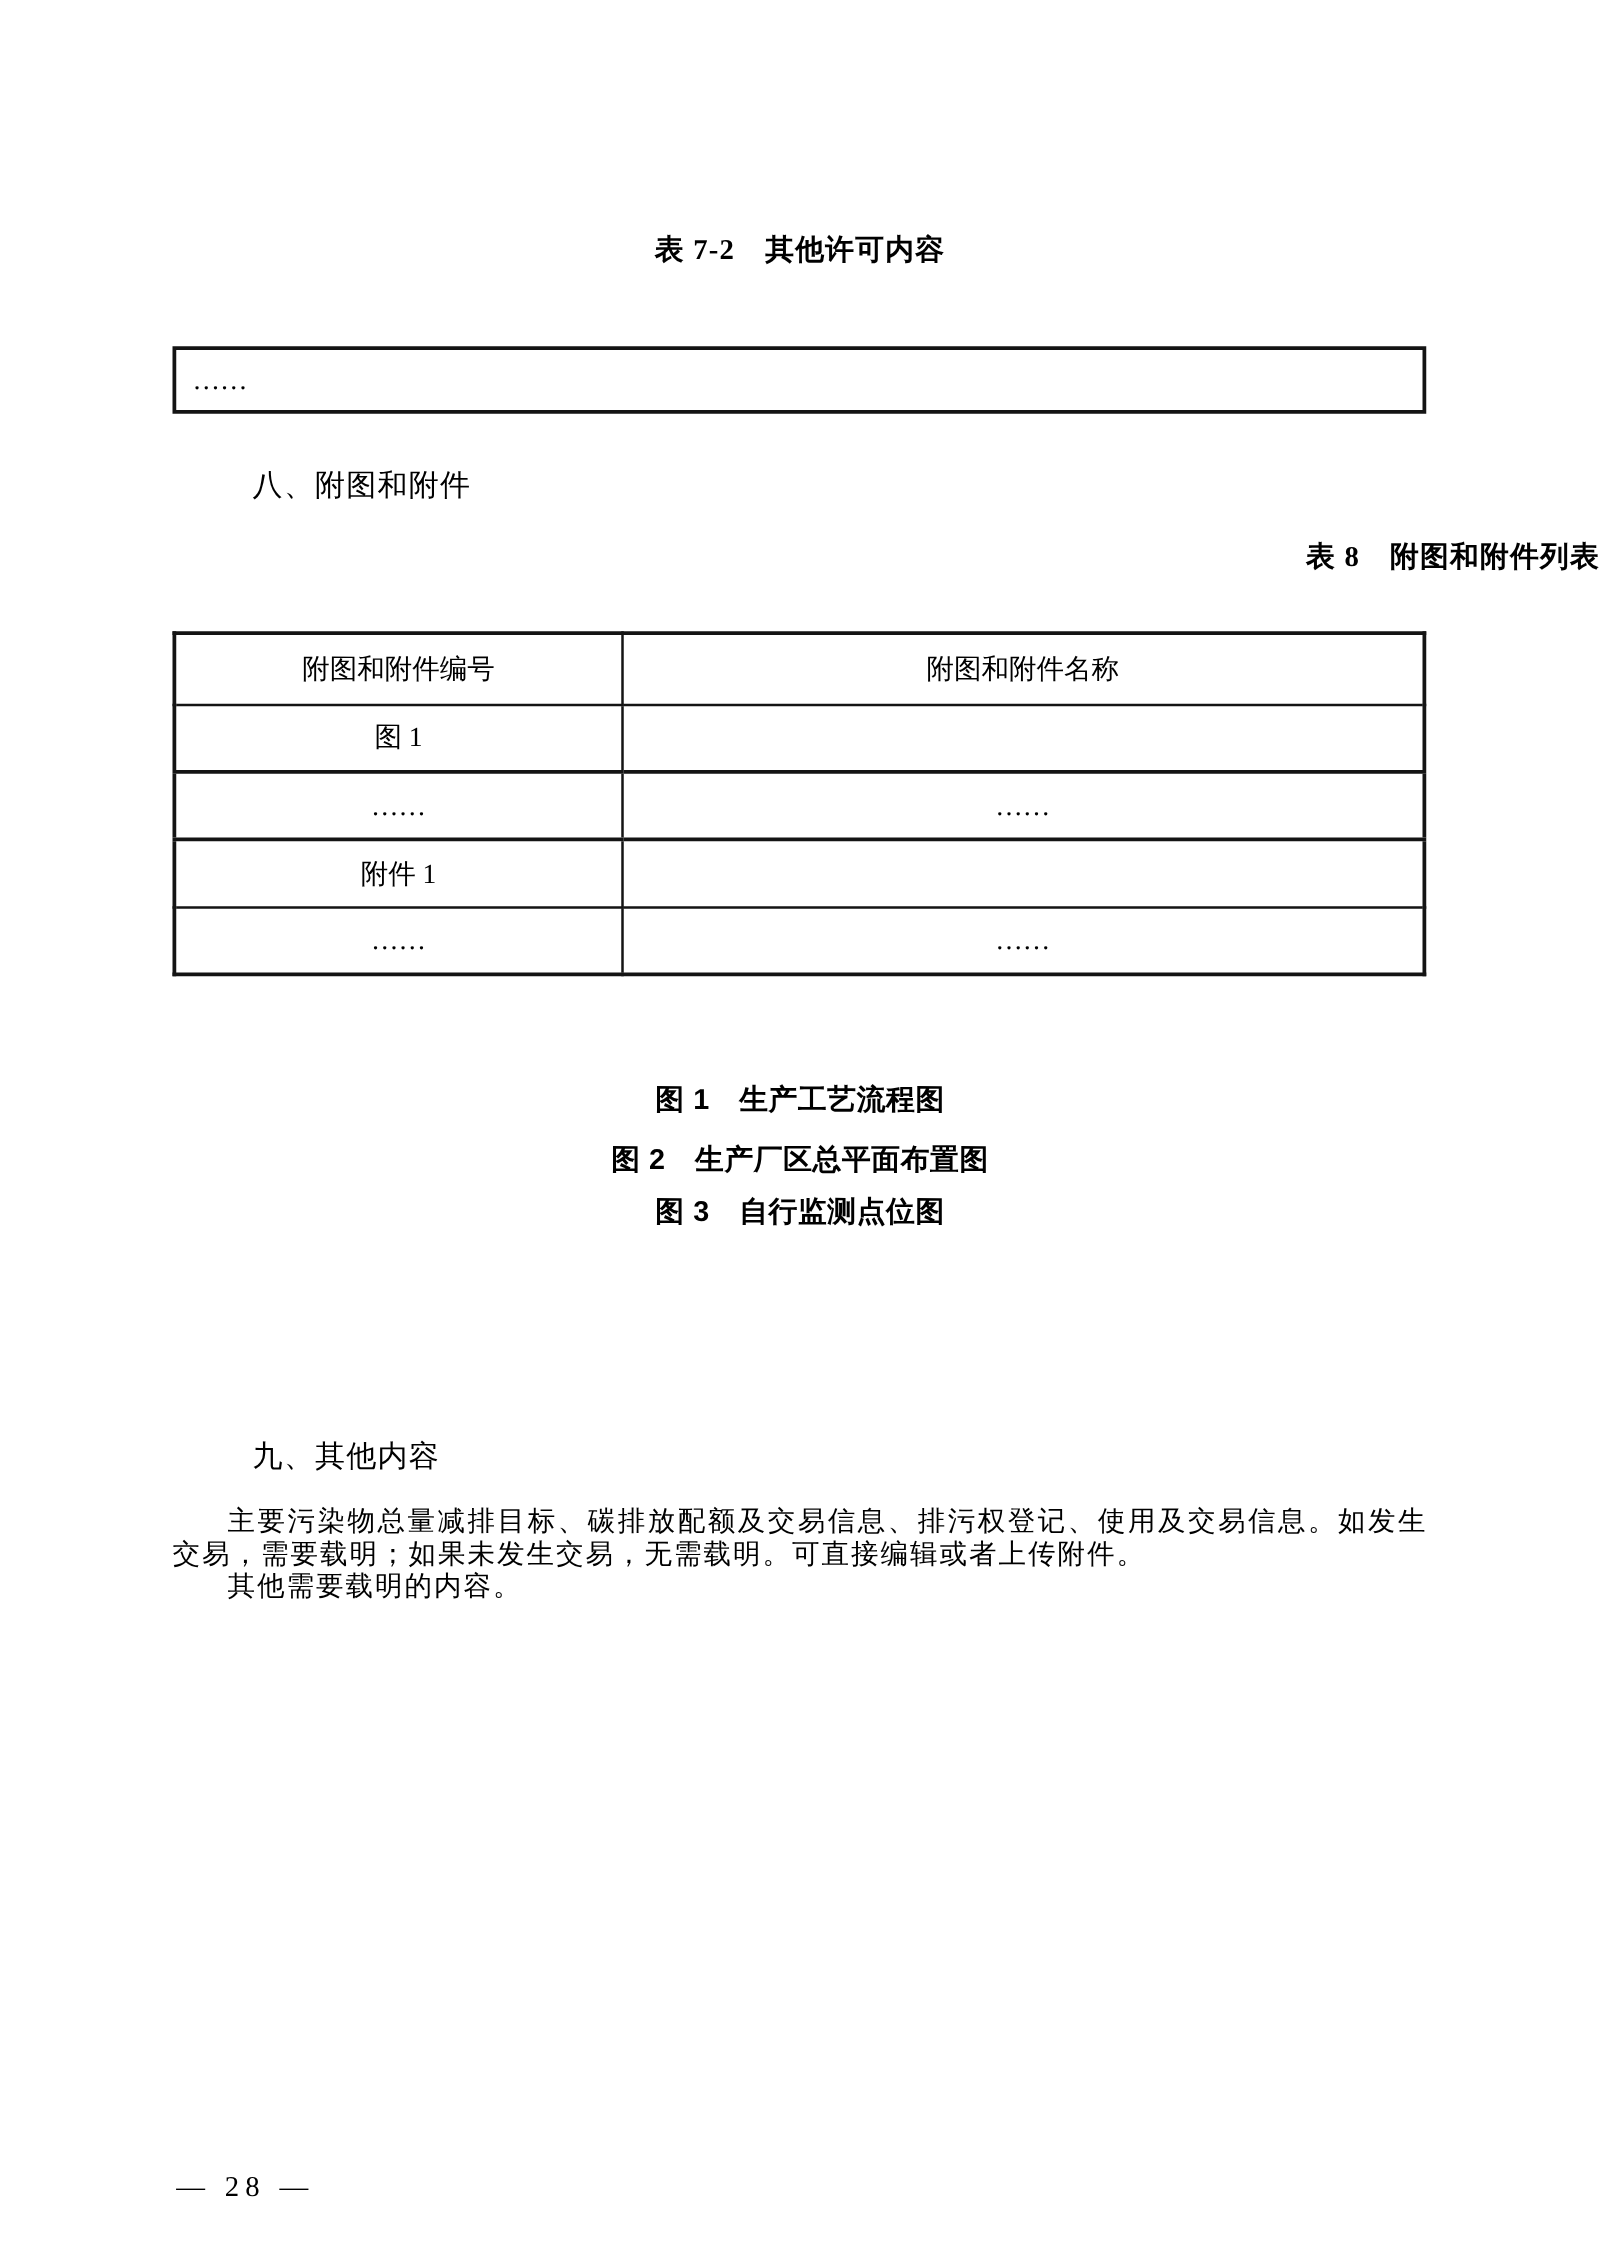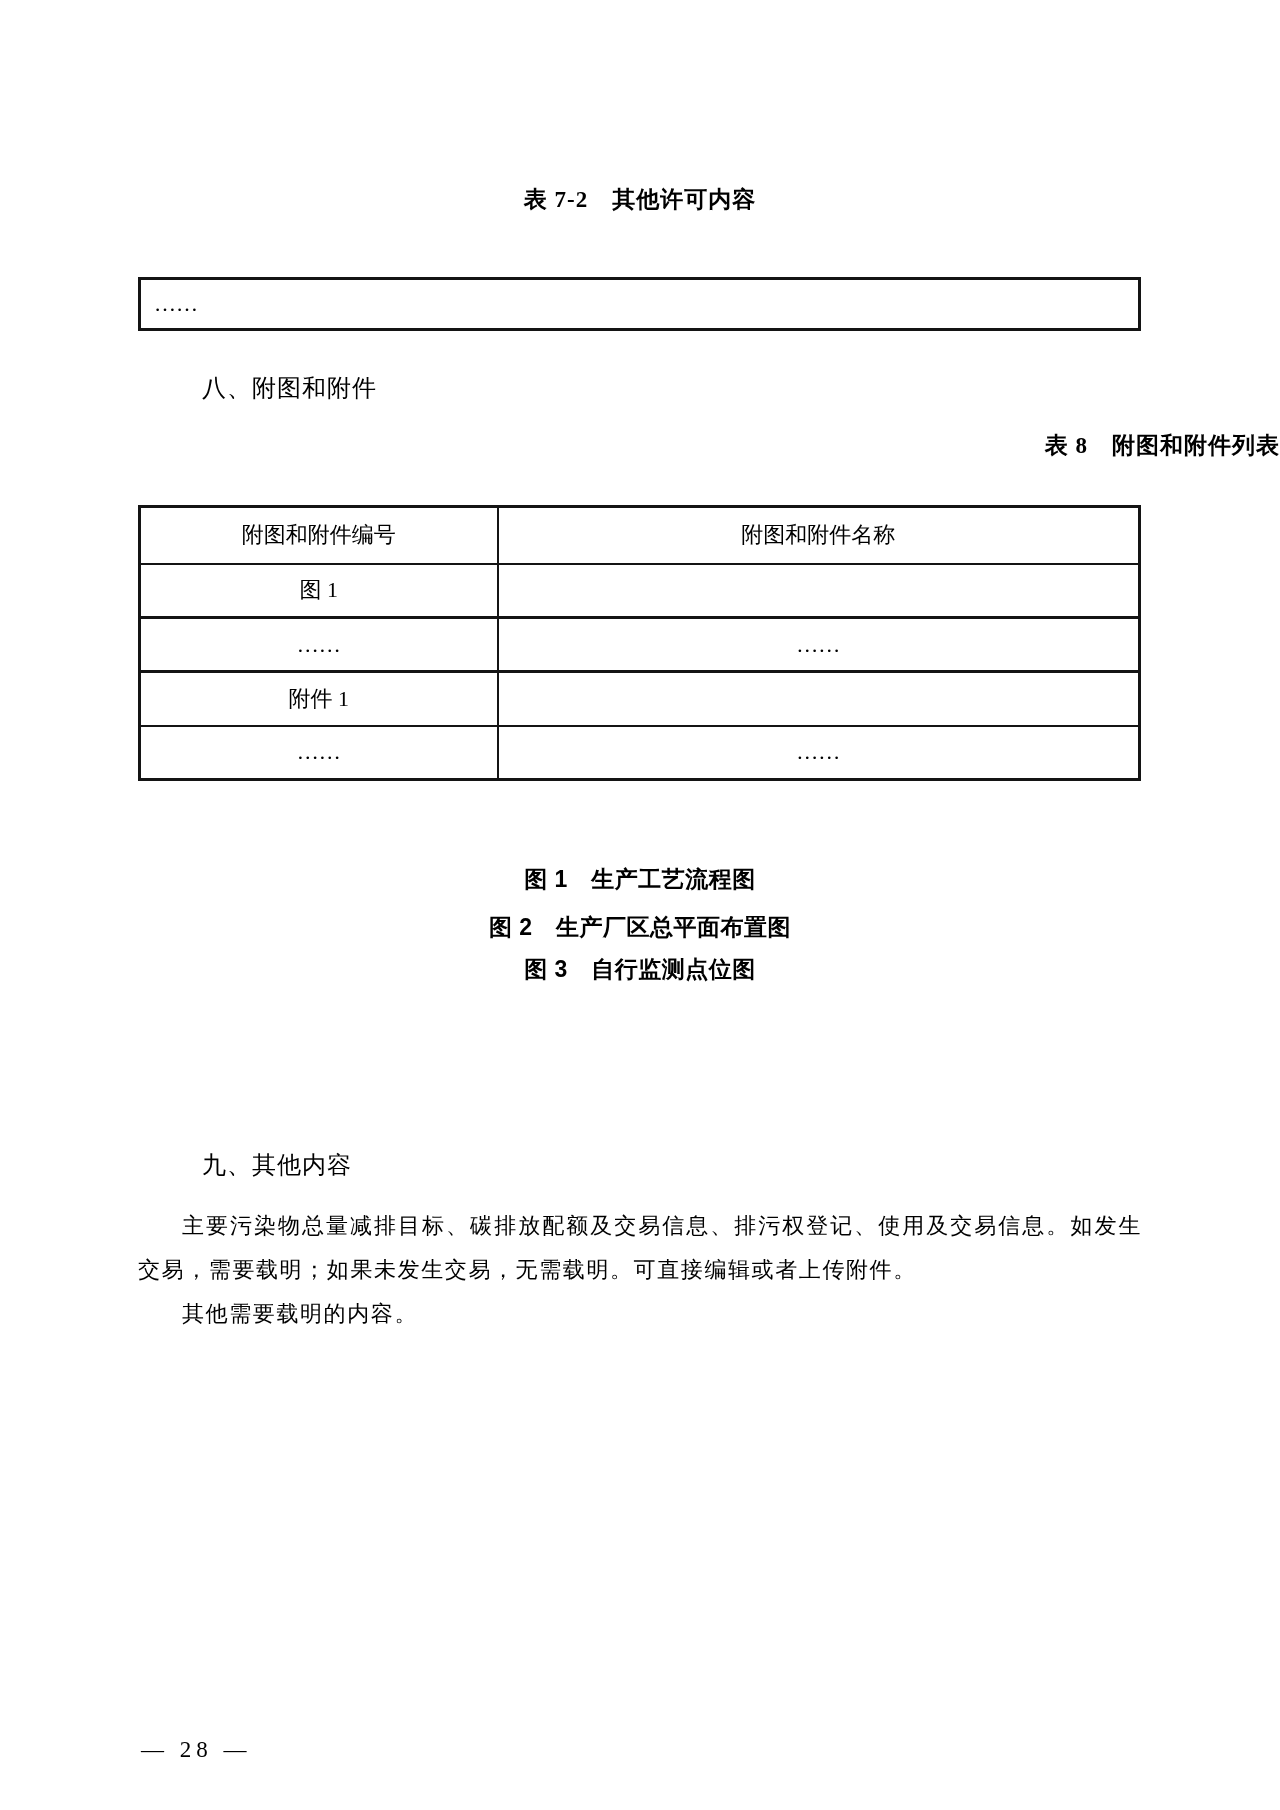--- a/index.html
+++ b/index.html
@@ -88,21 +88,21 @@
   }
   .cap1-pos { top: 852px; margin-top: 12px; }
   .cap2-pos { top: 912px; }
   .cap3-pos { top: 954px; }
 
   
   .body-text {
     top: 1204px; left: 138px;
     width: 1004px;
     font-size: 22px;
-    line-height: 44px;
+    line-height: 26px;
     letter-spacing: 1.6px;
     text-align: justify;
   }
   .body-text p { text-indent: 2em; }
 
   
   .footer {
     top: 1719px; left: 141px;
     font-size: 23px;
     letter-spacing: 5px;

